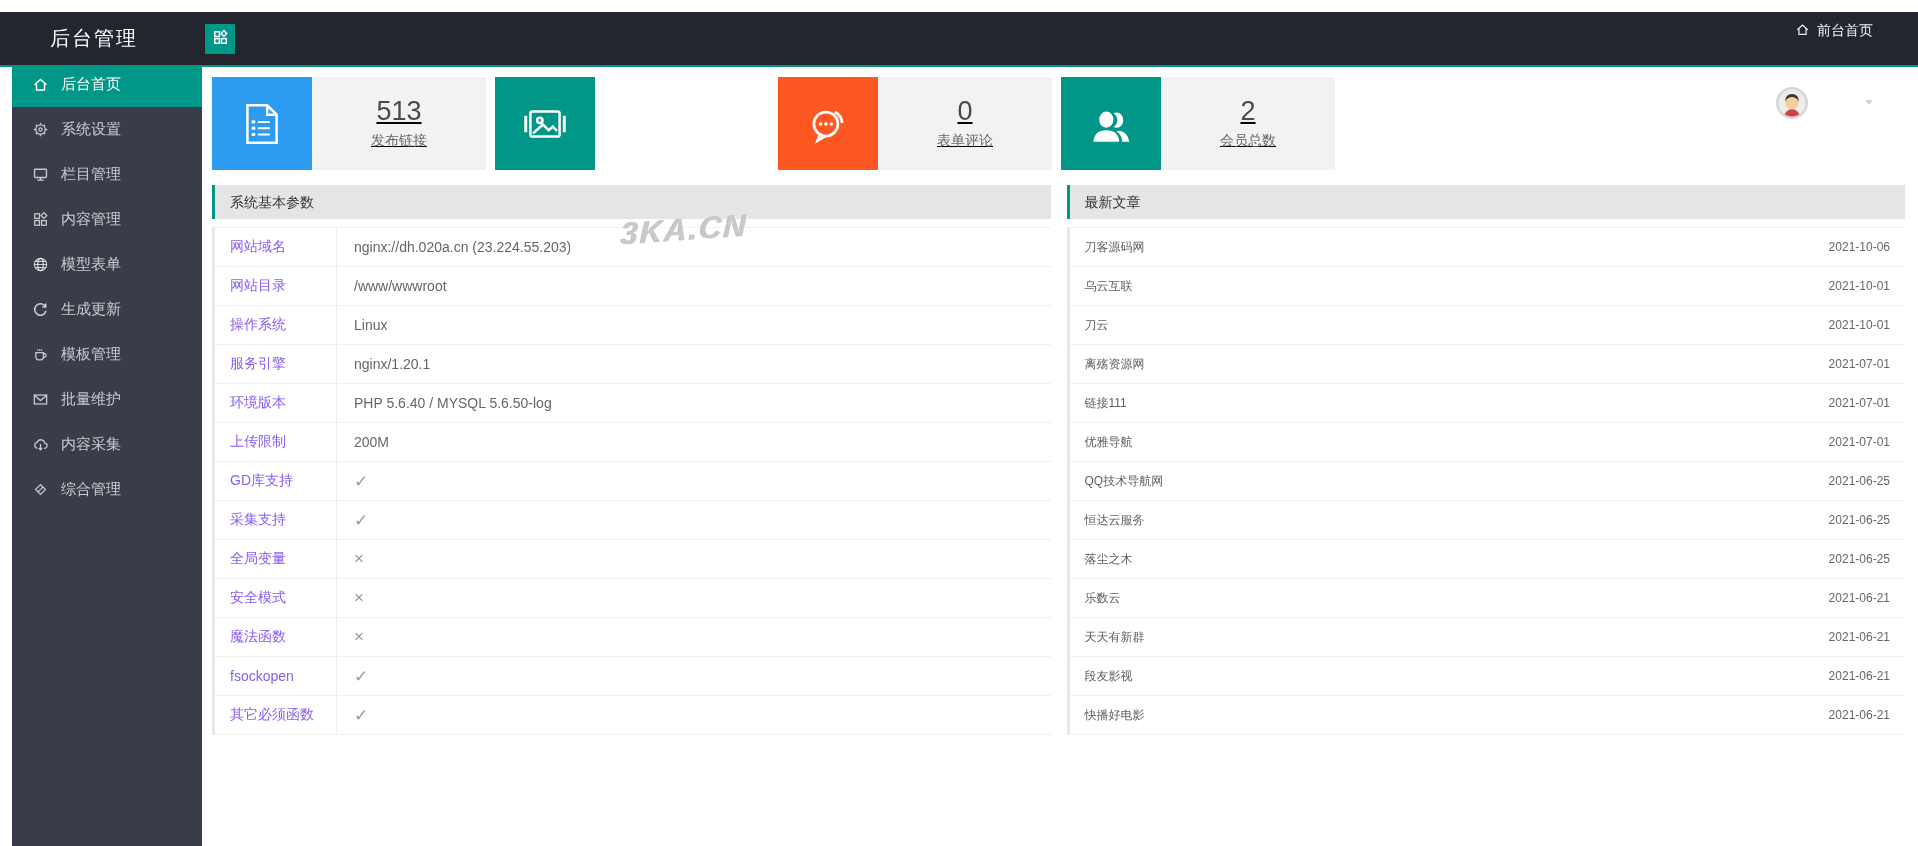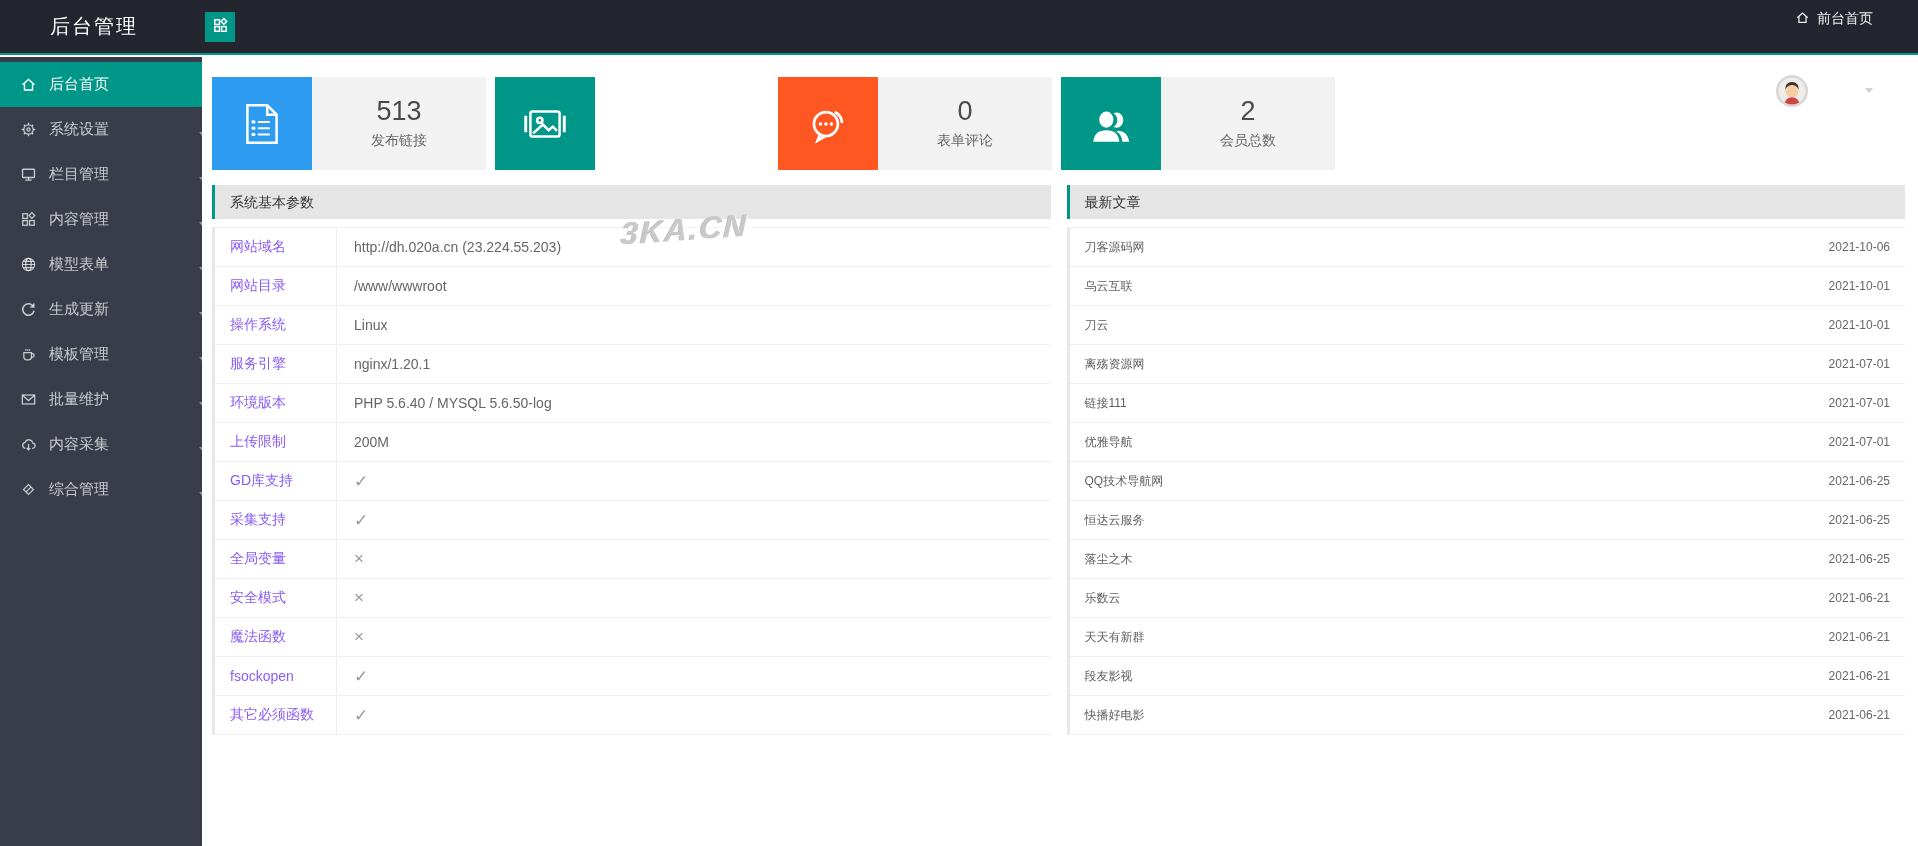--- a/index.html
+++ b/index.html
@@ -1,53 +1,53 @@
 <!DOCTYPE html>
 <html><head>
 <meta charset="utf-8">
 <style>
   * { box-sizing: border-box; }
   html,body { margin:0; padding:0; }
   body { font-family:"Liberation Sans","DejaVu Sans",sans-serif; background:#fff; }
   .app { position:relative; width:1918px; height:846px; overflow:hidden; background:#fff; }
 
   
-  .topbar { position:absolute; left:0; top:0; width:100%; height:55px; background:#23262e;
+  .topbar { position:absolute; left:0; top:12px; width:100%; height:55px; background:#23262e;
             border-bottom:2px solid #009688; display:flex; align-items:center; z-index:10; }
   .logo { width:200px; color:#fff; font-size:20px; letter-spacing:2px; padding-left:50px; }
   .collapse-btn { width:30px; height:30px; background:#009688; margin-left:5px; border:none;
                   display:flex; align-items:center; justify-content:center; cursor:pointer; color:#fff; }
   .collapse-btn svg { width:17px; height:17px; }
   .topbar-right { margin-left:auto; display:flex; align-items:flex-end; gap:46px; padding-right:45px;flex-direction:column; }
   .tb-action { display:flex; align-items:center; gap:7px; color:#f0f0f0; font-size:14px; cursor:pointer; }
   .tb-action svg { width:15px; height:15px; }
   .tb-user { display:flex; align-items:center; gap:9px; color:#fff; font-size:14px; cursor:pointer; }
   .avatar { width:34px; height:34px; border-radius:50%; overflow:hidden; display:block; }
   .caret-dn { width:0; height:0; border:4px solid transparent; border-top:5px solid #cfd2d6; margin-top:4px; }
 
   
-  .sidebar { position:absolute; left:0; top:57px; bottom:0; width:223px; background:#393d49;
+  .sidebar { position:absolute; left:12px; top:57px; bottom:0; width:223px; background:#393d49;
              border-right:2px solid #009688; padding-top:5px; }
   .menu-item { height:45px; display:flex; align-items:center; padding:0 16px 0 20px;
                color:rgba(255,255,255,0.72); font-size:15px; cursor:pointer; position:relative; }
   .menu-item.active { background:#009688; color:#fff; }
   .mi-icon { width:18px; height:18px; margin-right:11px; display:flex; align-items:center; }
   .mi-icon svg { width:17px; height:17px; }
   .menu-item .caret-dn { position:absolute; right:14px; top:21px; border-top-color:#8d929c; }
 
   
   .main { position:absolute; left:202px; top:57px; right:0; bottom:0; background:#fff;
           padding:20px 13px 0 10px; }
 
   .stats { display:flex; gap:9px; margin-bottom:15px; }
   .stat-card { width:274px; height:93px; display:flex; }
   .stat-iconbox { width:100px; height:93px; display:flex; align-items:center; justify-content:center; }
   .stat-iconbox svg { width:50px; height:50px; }
   .stat-text { flex:1; background:#f2f2f2; display:flex; flex-direction:column;
-               align-items:center; justify-content:center; }
+               align-items:center; justify-content:center;text-decoration:underline; }
   .stat-value { font-size:27px; color:#4a4a4a; line-height:1.1; }
   .stat-label { font-size:14px; color:#666; margin-top:5px; }
 
   .panels { display:flex; gap:16px; }
   .panel { flex:1; min-width:0; }
   .panel-header { height:34px; line-height:34px; background:#e5e5e5; border-left:3px solid #009688;
                   padding-left:15px; font-size:14px; color:#333; margin-bottom:8px; }
   .ptable { border-left:3px solid #e8e8e8; border-top:1px solid #f2f2f2; }
 
   .prow { height:39px; display:flex; align-items:stretch; border-bottom:1px solid #f0f0f0;
@@ -301,21 +301,21 @@
       </div>
     </div>
 
     <div class="panels">
 
       <div class="panel">
         <div class="panel-header">系统基本参数</div>
         <div class="ptable" id="sys-table">
         <div class="prow">
           <div class="plabel">网站域名</div>
-          <div class="pvalue">http://dh.020a.cn (23.224.55.203)</div>
+          <div class="pvalue">nginx://dh.020a.cn (23.224.55.203)</div>
         </div>
 
         <div class="prow">
           <div class="plabel">网站目录</div>
           <div class="pvalue">/www/wwwroot</div>
         </div>
 
         <div class="prow">
           <div class="plabel">操作系统</div>
           <div class="pvalue">Linux</div>

